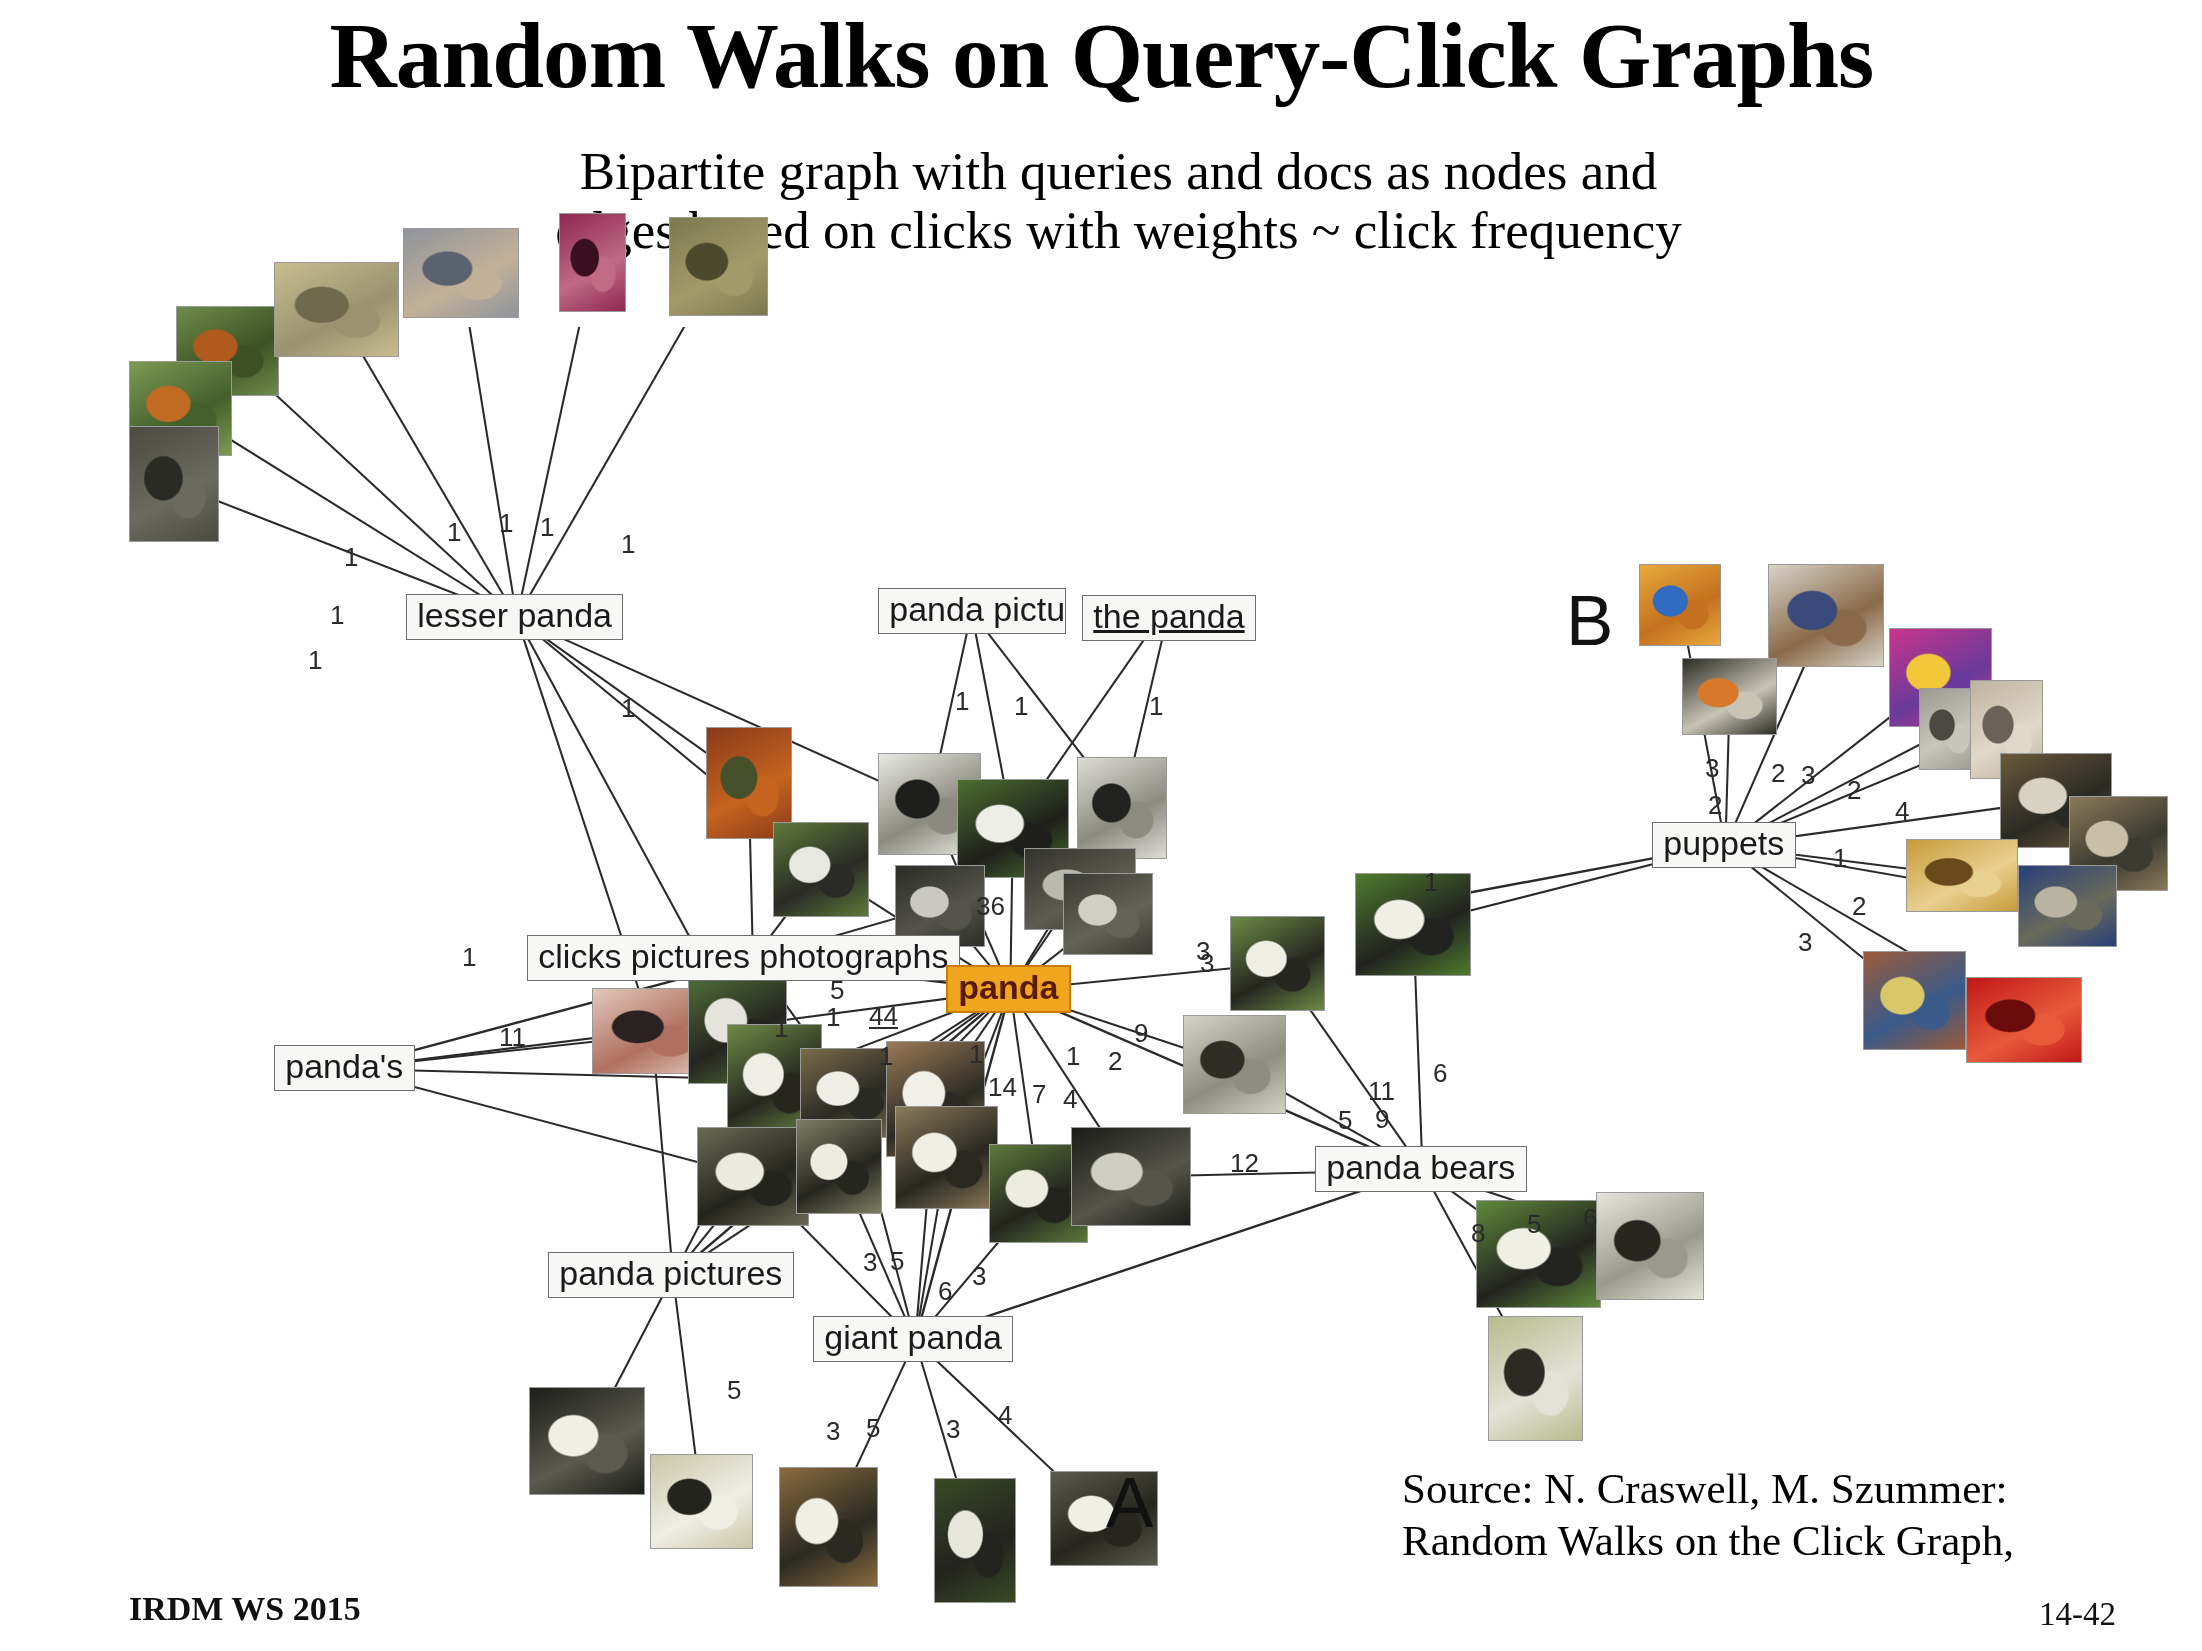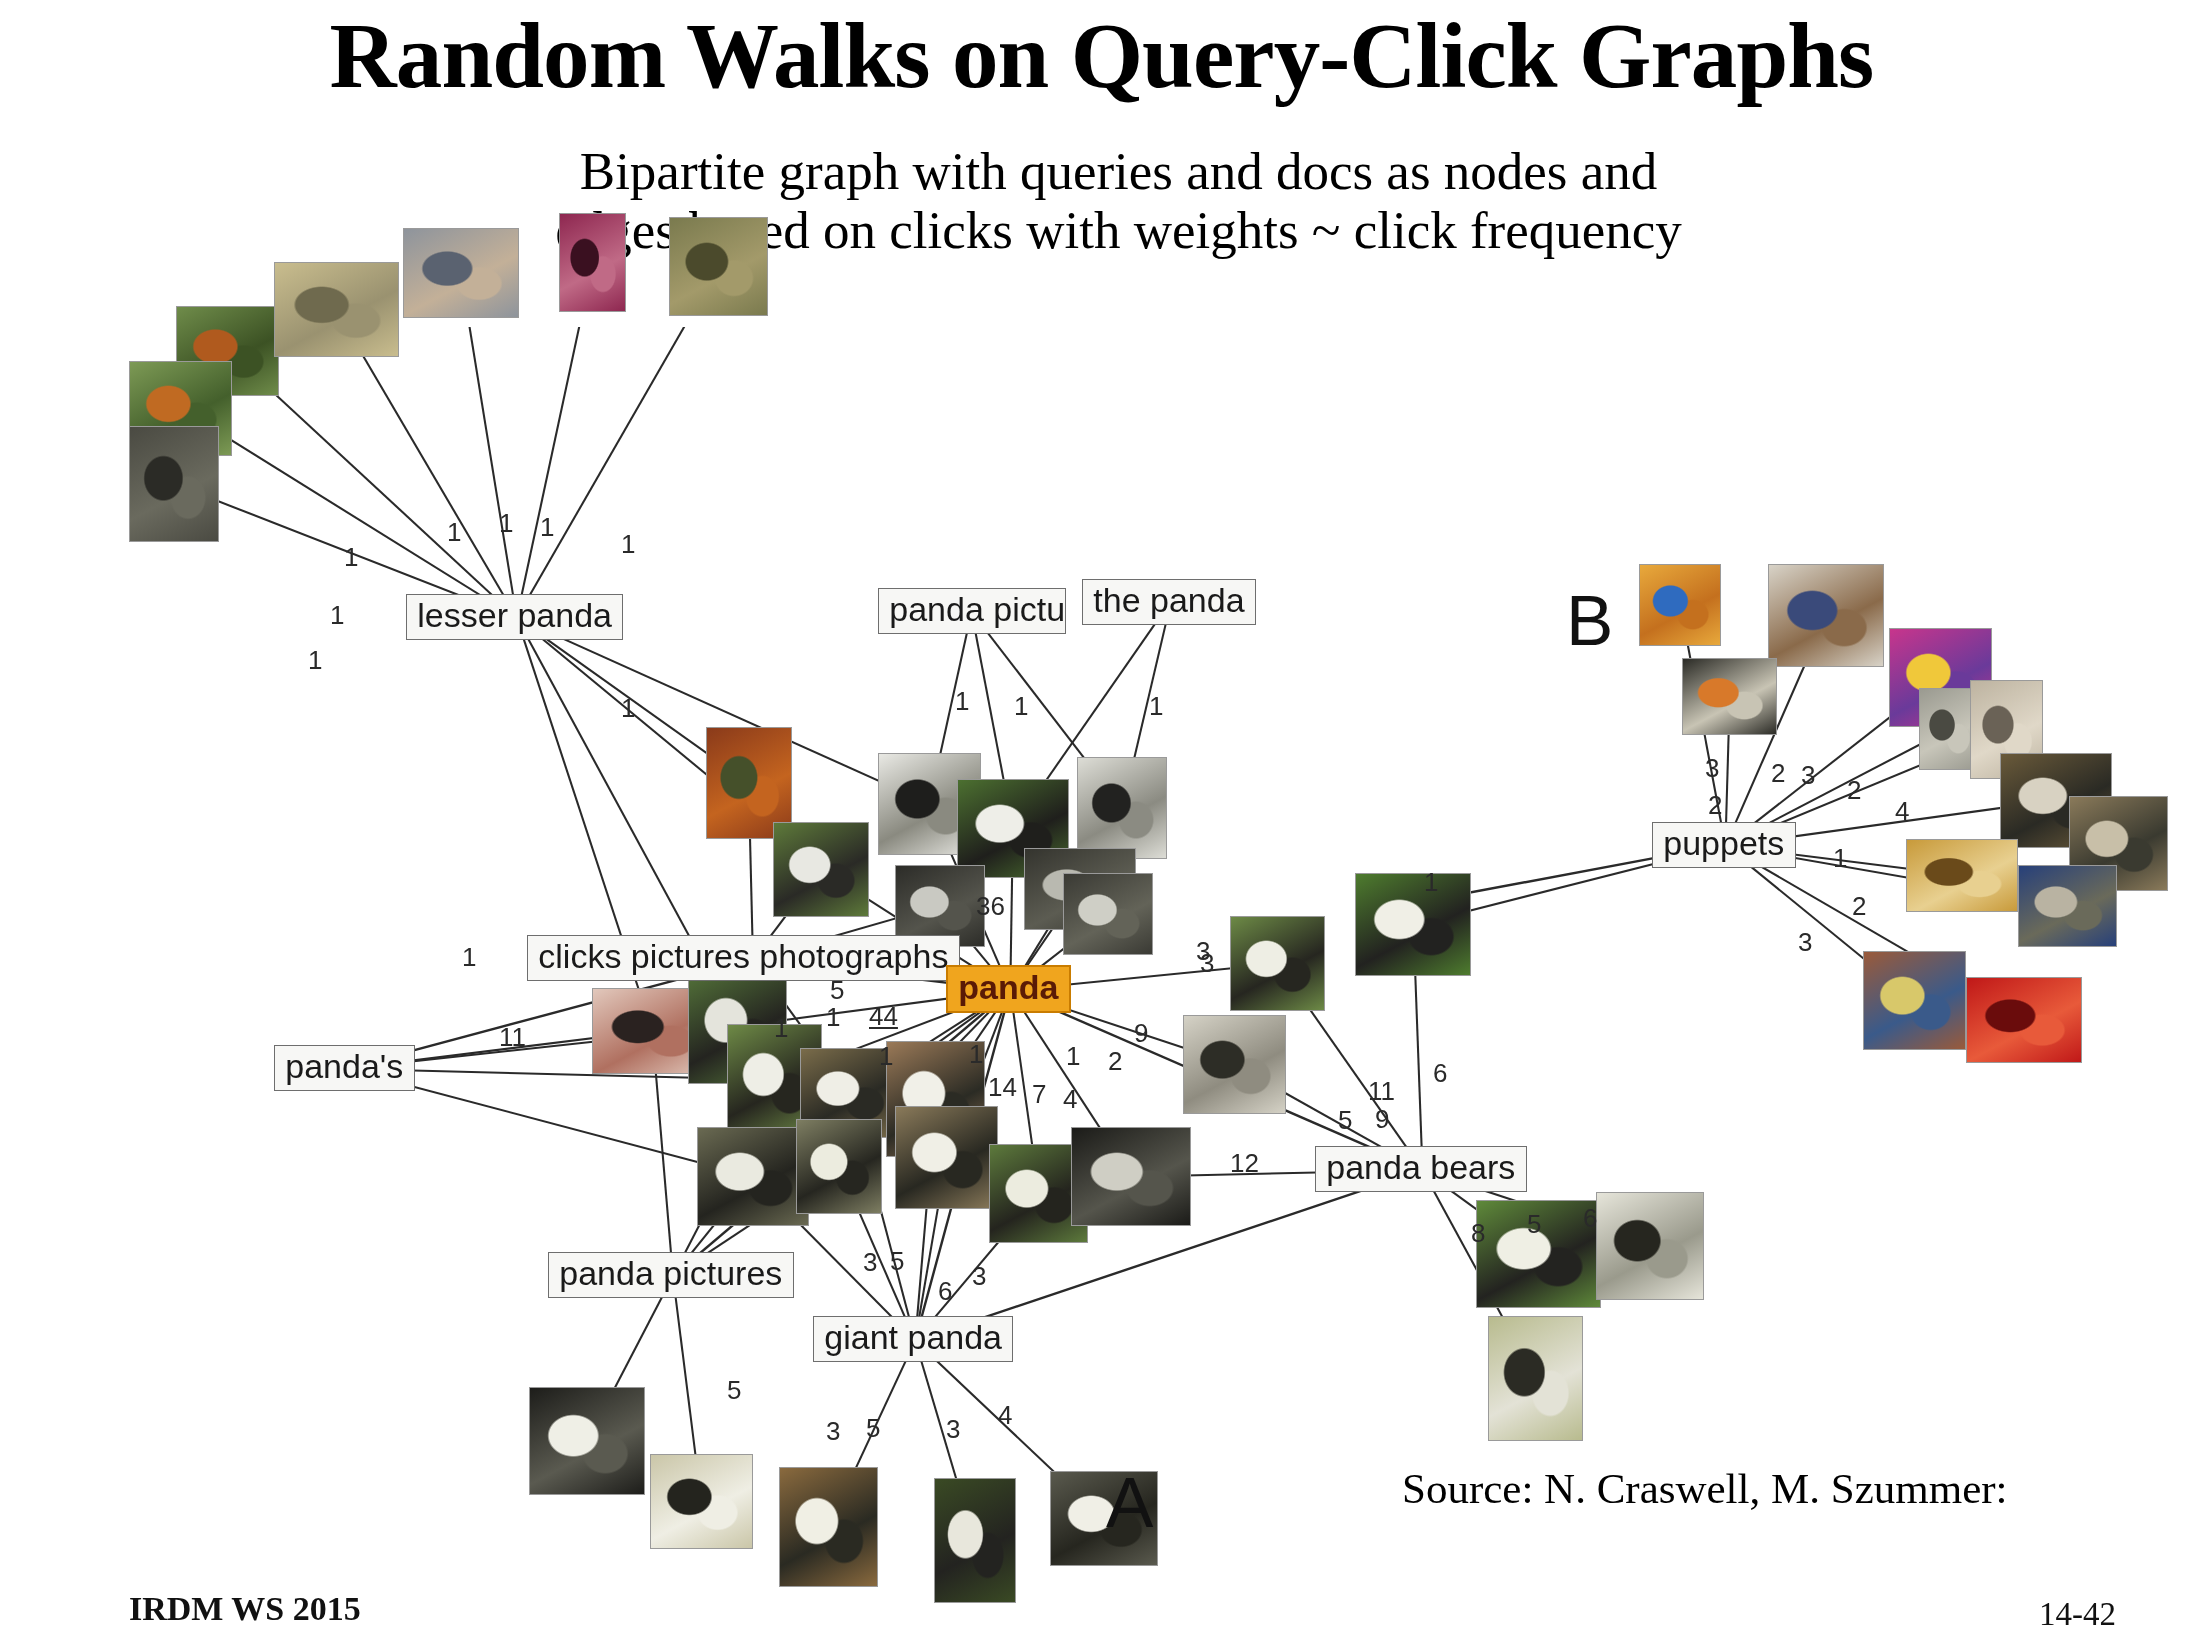--- a/index.html
+++ b/index.html
@@ -399,33 +399,34 @@
       <div class="weight" style="left: 1801px; top: 435px;">3</div>
       <div class="weight" style="left: 1847px; top: 450px;">2</div>
       <div class="weight" style="left: 1895px; top: 471px;">4</div>
       <div class="weight" style="left: 1833px; top: 518px;">1</div>
       <div class="weight" style="left: 1852px; top: 566px;">2</div>
       <div class="weight" style="left: 1798px; top: 602px;">3</div>
     </div>
   <div id="node-layer">
       <div class="query-node" style="left: 406px; top: 267px;"><span>lesser panda</span></div>
       <div class="query-node clipped" style="left: 878px; top: 261px; width: 188px;"><span>panda pictures</span></div>
-      <div class="query-node" style="left: 1082px; top: 252px;"><span>the panda</span></div>
+      <div class="query-node" style="left: 1082px; top: 268px; text-decoration: underline;"><span>the panda</span></div>
       <div class="query-node" style="left: 527px; top: 608px;"><span>clicks pictures photographs</span></div>
       <div class="query-node highlight" style="left: 946px; top: 638px;"><span>panda</span></div>
       <div class="query-node" style="left: 274px; top: 718px;"><span>panda's</span></div>
       <div class="query-node" style="left: 1315px; top: 819px;"><span>panda bears</span></div>
       <div class="query-node" style="left: 548px; top: 925px;"><span>panda pictures</span></div>
       <div class="query-node" style="left: 813px; top: 989px;"><span>giant panda</span></div>
       <div class="query-node" style="left: 1652px; top: 495px;"><span>puppets</span></div>
     </div>
   <div id="marker-layer">
       <div class="region-marker" style="left: 1106px; top: 1140px;">A</div>
       <div class="region-marker" style="left: 1566px; top: 258px;">B</div>
     </div>
 </div>
 
 <div id="source-note">
   <span>Source: N. Craswell, M. Szummer:</span><br>
+  <span>Random Walks on the Click Graph,</span>
 </div>
 <div id="footer-left">IRDM  WS 2015</div>
 <div id="page-number">14-42</div>
 
 
 </body></html>

